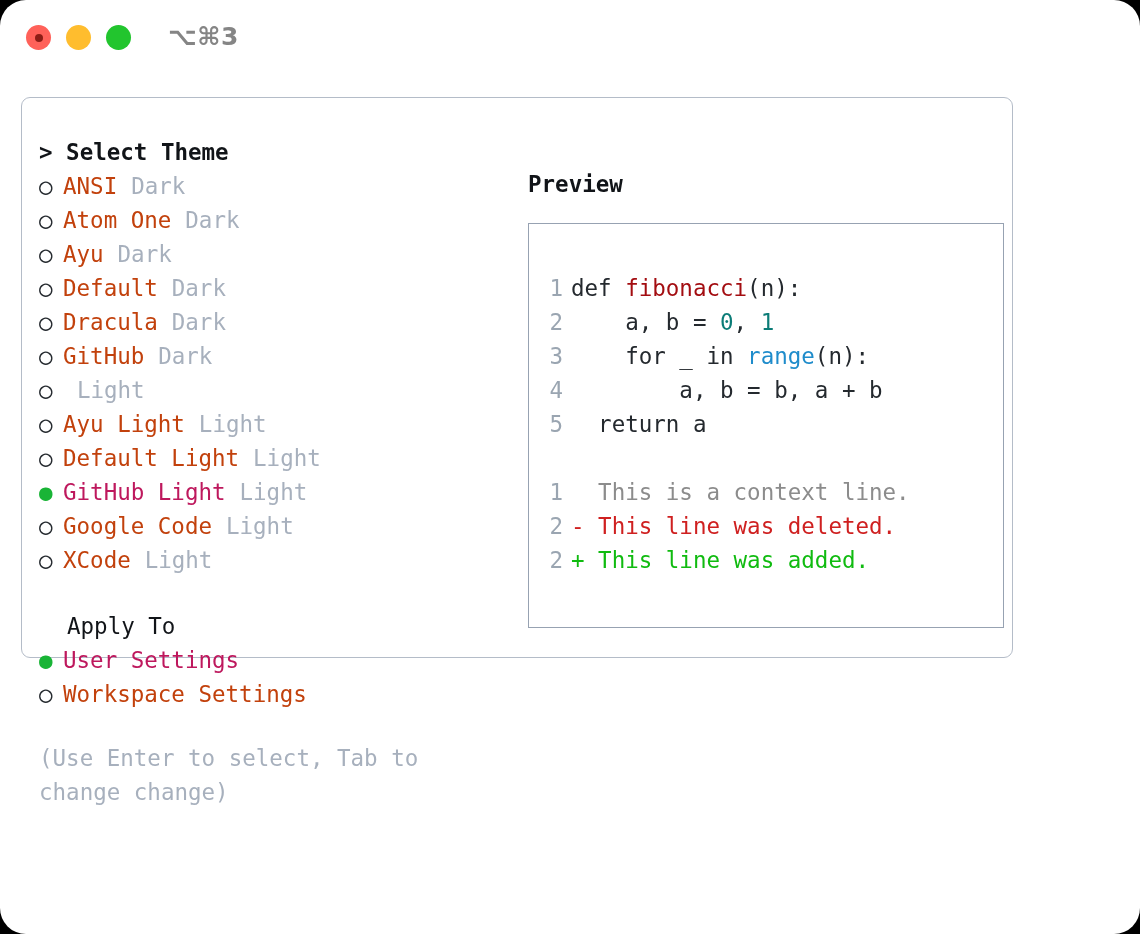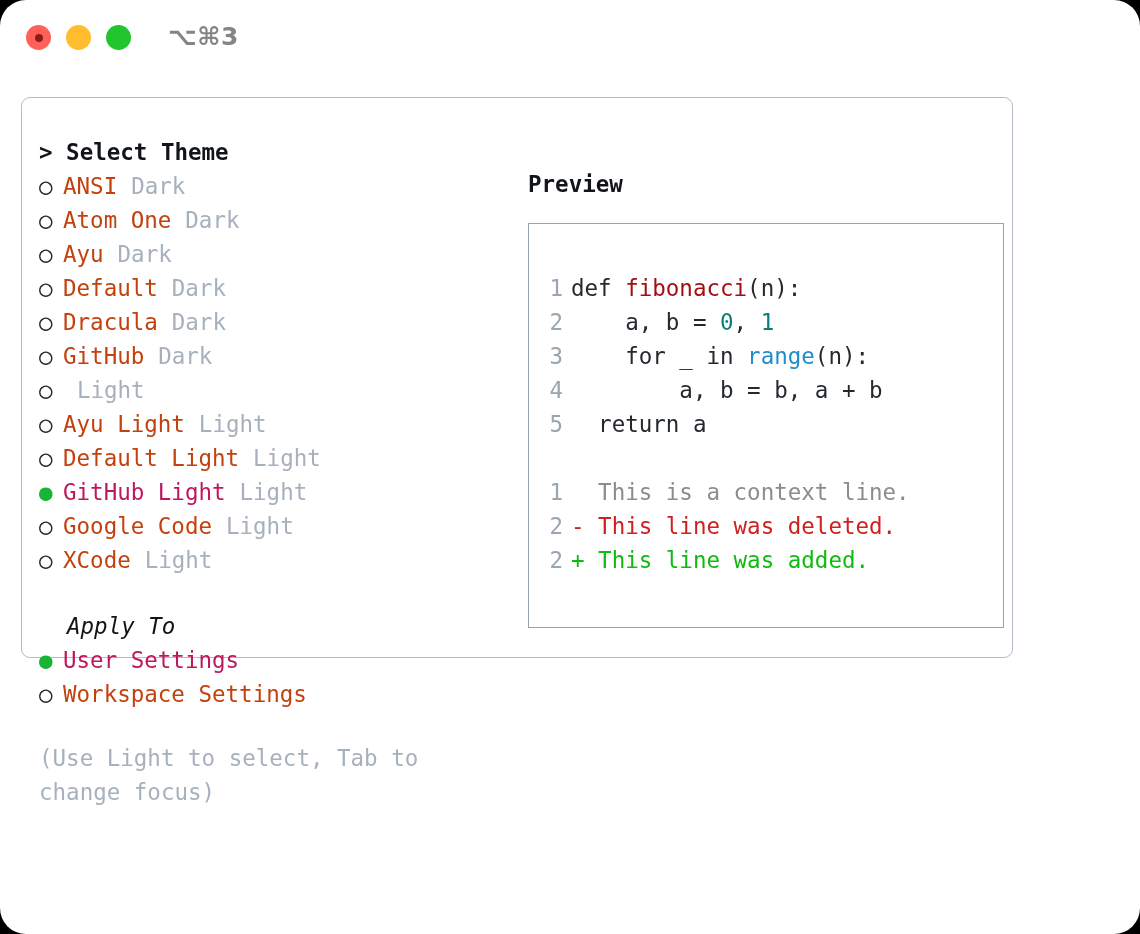--- a/index.html
+++ b/index.html
@@ -127,21 +127,20 @@
 
   .group-gap { height: 32px; }
 
   .plain-header {
     font-size: 22.5px;
     color: #111418;
     height: 34px;
     line-height: 34px;
     padding-left: 28px;
     white-space: pre;
-    font-style: italic;
   }
 
   .hint {
     margin-top: 30px;
     font-size: 22.5px;
     line-height: 34px;
     color: #a7b0bd;
     width: 400px;
     white-space: pre-wrap;
   }
@@ -233,21 +232,21 @@
 
       <div class="group-gap"></div>
 
       <div class="plain-header">Apply To</div>
 
       <div id="apply-list">
           <div class="row selected"><span class="bullet bullet-filled">●</span><span class="row-label">User Settings</span></div>
           <div class="row"><span class="bullet bullet-empty">○</span><span class="row-label">Workspace Settings</span></div>
         </div>
 
-      <div class="hint">(Use Light to select, Tab to change focus)</div>
+      <div class="hint">(Use Enter to select, Tab to change change)</div>
     </div>
 
     <div class="right-col">
       <div class="preview-title">Preview</div>
 
       <div class="preview-box">
         <div id="code-block">
             <div class="code-line"><span class="ln">1</span><span><span class="code-text">def </span><span class="tok-fn">fibonacci</span><span class="code-text">(n):</span></span></div>
             <div class="code-line"><span class="ln">2</span><span><span class="code-text">    a, b = </span><span class="tok-num">0</span><span class="code-text">, </span><span class="tok-num">1</span></span></div>
             <div class="code-line"><span class="ln">3</span><span><span class="code-text">    for _ in </span><span class="tok-call">range</span><span class="code-text">(n):</span></span></div>

